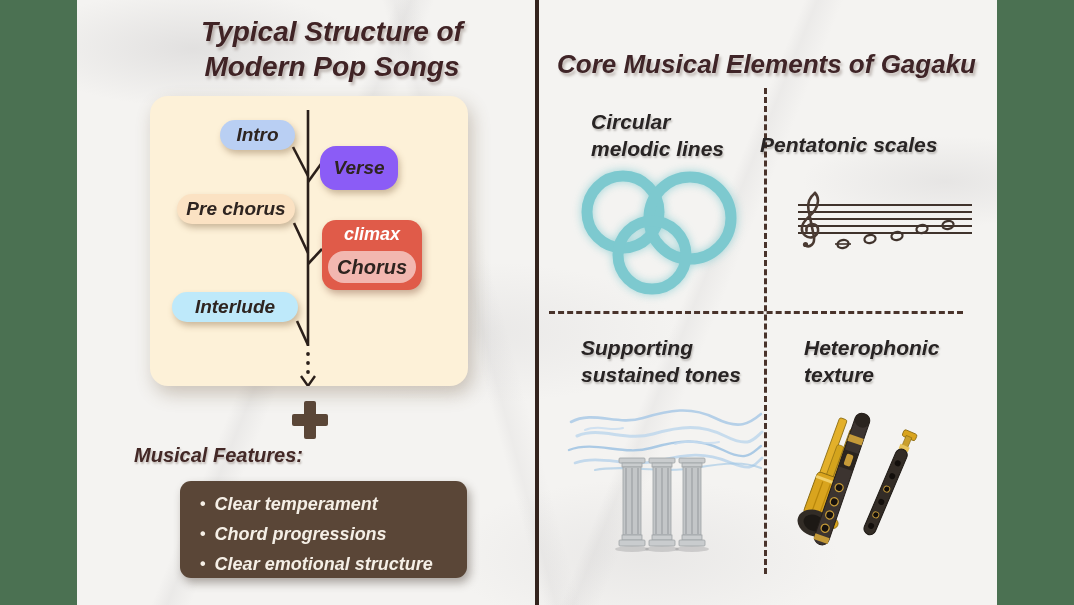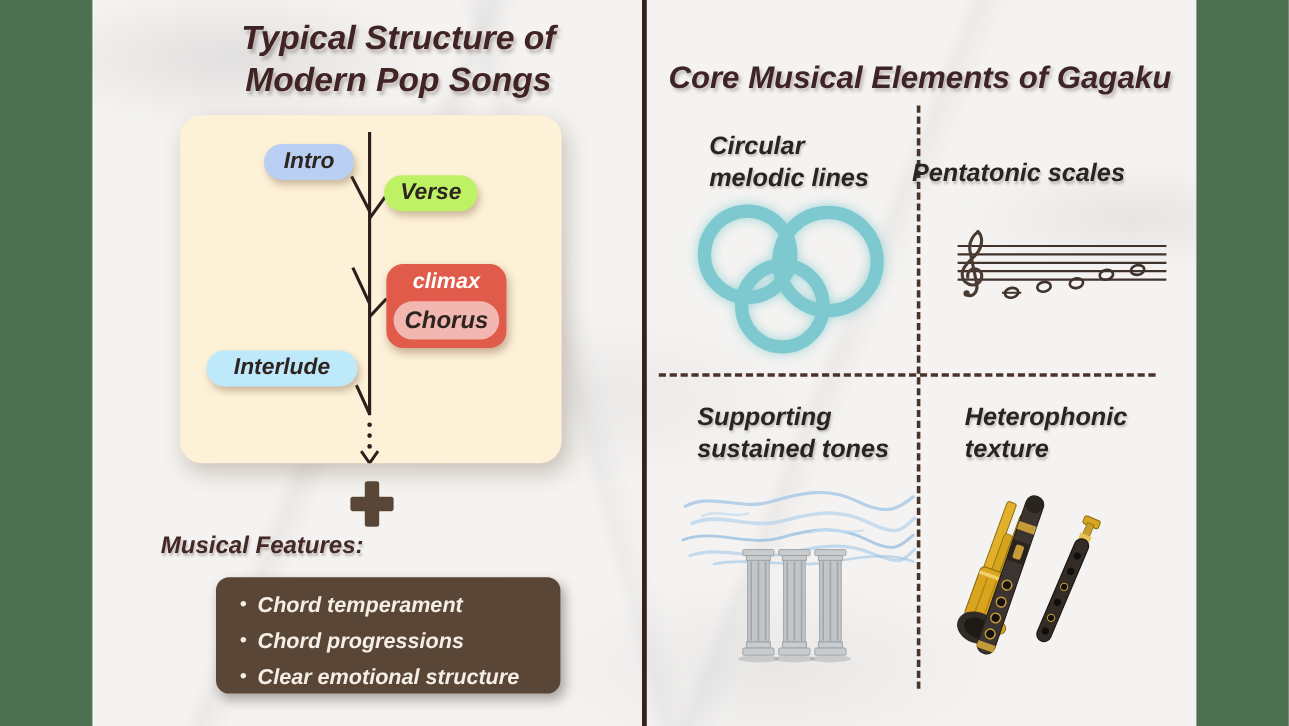--- a/index.html
+++ b/index.html
@@ -33,21 +33,21 @@
     box-shadow:4px 8px 18px rgba(110,85,55,.30);
     text-decoration:underline;
   }
   .flow-svg{position:absolute;left:0;top:0;}
   .pill{
     position:absolute;display:flex;align-items:center;justify-content:center;
     font-style:italic;font-weight:bold;font-size:19px;color:#2e2420;
     border-radius:16px;box-shadow:2px 4px 6px rgba(125,95,60,.38);
   }
   .pill-intro{left:70px;top:24px;width:75px;height:30px;background:#b9cff3;}
-  .pill-verse{left:170px;top:50px;width:78px;height:30px;background:#bef264;}
+  .pill-verse{left:170px;top:50px;width:78px;height:44px;background:#8b5cf6;}
   .pill-pre{left:27px;top:98px;width:118px;height:30px;background:#fbe2c3;}
   .pill-interlude{left:22px;top:196px;width:126px;height:30px;background:#bee9fa;}
   .climax-box{
     position:absolute;left:172px;top:124px;width:100px;height:70px;
     background:#e05b49;border-radius:14px;box-shadow:2px 4px 7px rgba(125,70,50,.40);
   }
   .climax-label{
     position:absolute;left:0;top:4px;width:100%;text-align:center;
     font-style:italic;font-weight:bold;font-size:18px;color:#ffffff;
   }
@@ -114,35 +114,36 @@
       <line x1="144" y1="127" x2="158" y2="157" stroke="#2a1f1a" stroke-width="2.6"></line>
       <line x1="158" y1="168" x2="172" y2="153" stroke="#2a1f1a" stroke-width="2.6"></line>
       <line x1="147" y1="225" x2="158" y2="249" stroke="#2a1f1a" stroke-width="2.6"></line>
       <circle cx="158" cy="258" r="1.9" fill="#2a1f1a"></circle>
       <circle cx="158" cy="267" r="1.9" fill="#2a1f1a"></circle>
       <circle cx="158" cy="276" r="1.9" fill="#2a1f1a"></circle>
       <path d="M151 280 L158 290 L165 280" fill="none" stroke="#2a1f1a" stroke-width="2.4"></path>
     </svg>
     <div class="pill pill-intro">Intro</div>
     <div class="pill pill-verse">Verse</div>
+    <div class="pill pill-pre">Pre chorus</div>
     <div class="climax-box">
       <div class="climax-label">climax</div>
       <div class="pill pill-chorus">Chorus</div>
     </div>
     <div class="pill pill-interlude">Interlude</div>
   </div>
 
   <div class="plus-icon"></div>
 
   <div class="features-heading">Musical Features:</div>
 
   <div class="features-box">
     <div class="feature-item">
       <span class="bullet">•</span>
-      <span>Chord temperament</span>
+      <span>Clear temperament</span>
     </div>
     <div class="feature-item">
       <span class="bullet">•</span>
       <span>Chord progressions</span>
     </div>
     <div class="feature-item">
       <span class="bullet">•</span>
       <span>Clear emotional structure</span>
     </div>
   </div>

